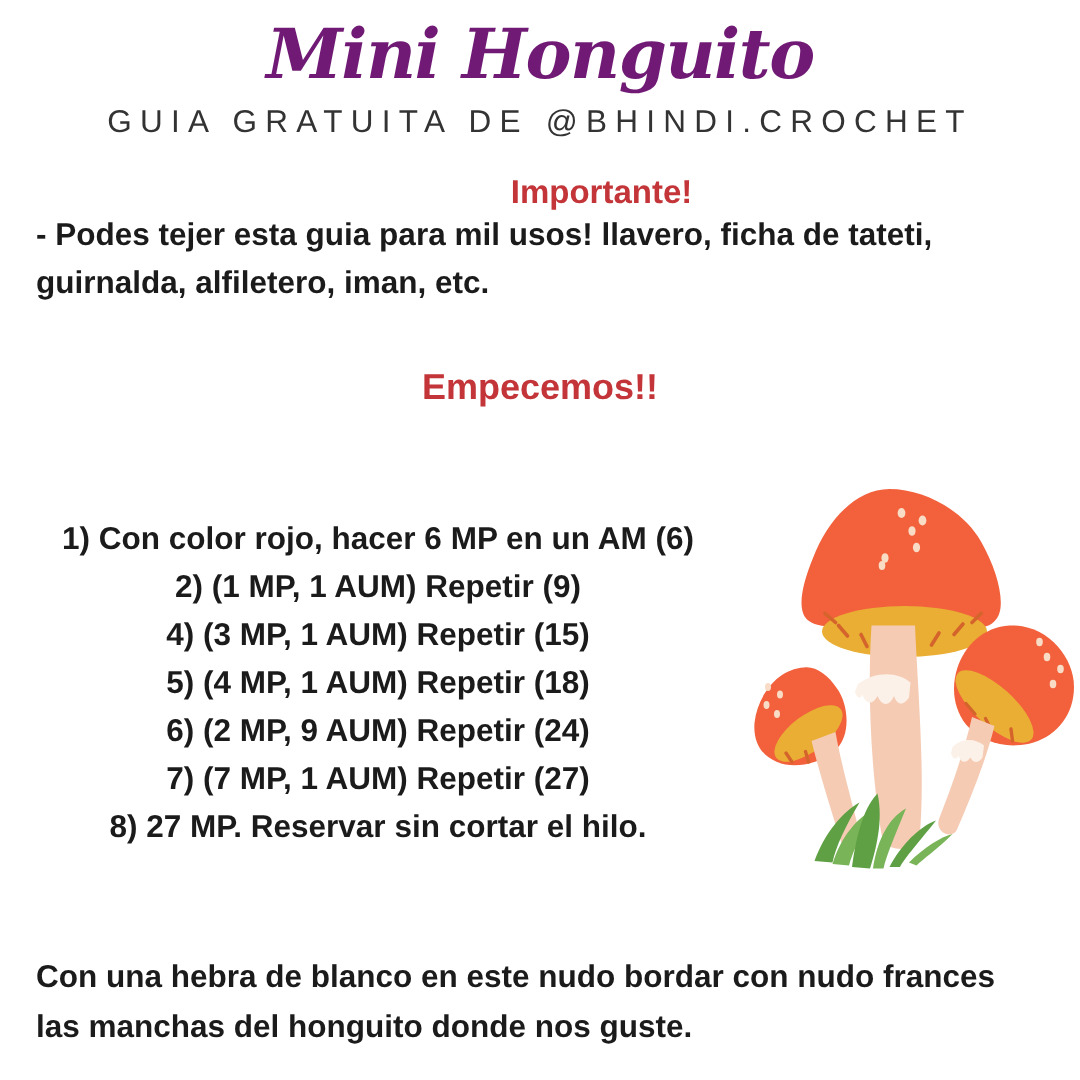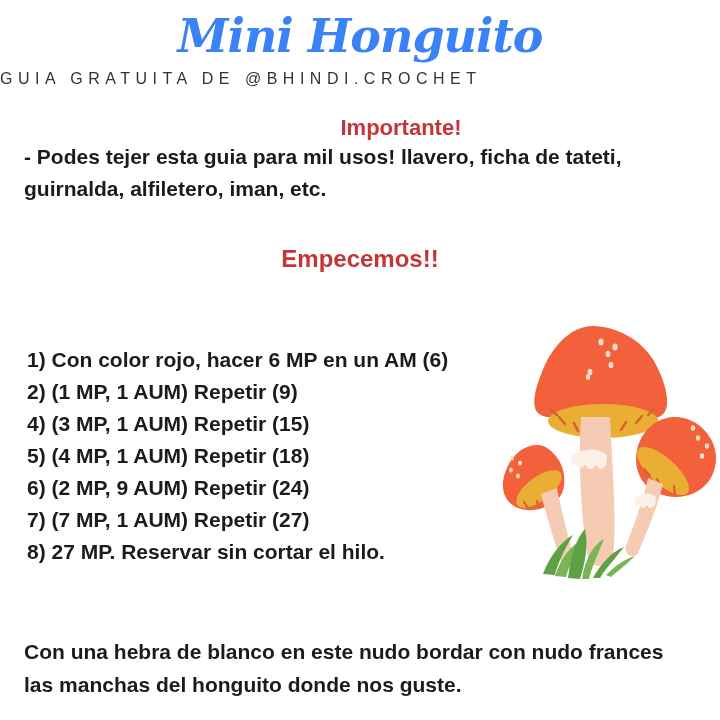--- a/index.html
+++ b/index.html
@@ -22,41 +22,42 @@
     overflow:hidden;
     font-family:"Liberation Sans", sans-serif;
     color:var(--text);
   }
   .title{
     position:absolute;top:10px;left:0;width:720px;
     text-align:center;
     font-family:"DejaVu Serif", serif;
     font-style:italic;font-weight:700;
     font-size:46px;line-height:52px;
-    color:#3b82f6;letter-spacing:-1px;
+    color:#701a75;letter-spacing:-1px;
   }
   .subtitle{
     position:absolute;top:70px;left:0;width:720px;
-    font-size:16px;letter-spacing:5.5px;
+    text-align:center;
+    font-size:21px;letter-spacing:5.5px;
     color:#333333;font-weight:400;
   }
   .h-red{
     position:absolute;left:0;width:720px;text-align:center;
     color:var(--heading-red);font-weight:700;
   }
   .h-importante{top:115px;font-size:22px;margin-left:41px;}
   .h-empecemos{top:245px;font-size:24px;}
   .h-sombrero{top:290px;font-size:24px;letter-spacing:0.5px;}
   .notes{
     position:absolute;top:141px;left:24px;width:660px;
     font-size:21px;font-weight:700;line-height:32px;
   }
   .steps{
     position:absolute;top:344px;left:27px;width:450px;
-    font-size:21px;font-weight:700;line-height:32px;
+    font-size:21px;font-weight:700;line-height:32px;text-align:center;
   }
   .footer-note{
     position:absolute;top:635px;left:24px;width:690px;
     font-size:21px;font-weight:700;line-height:33px;
   }
   .illustration{
     position:absolute;left:458px;top:318px;
     width:262px;height:290px;
   }
 </style>

